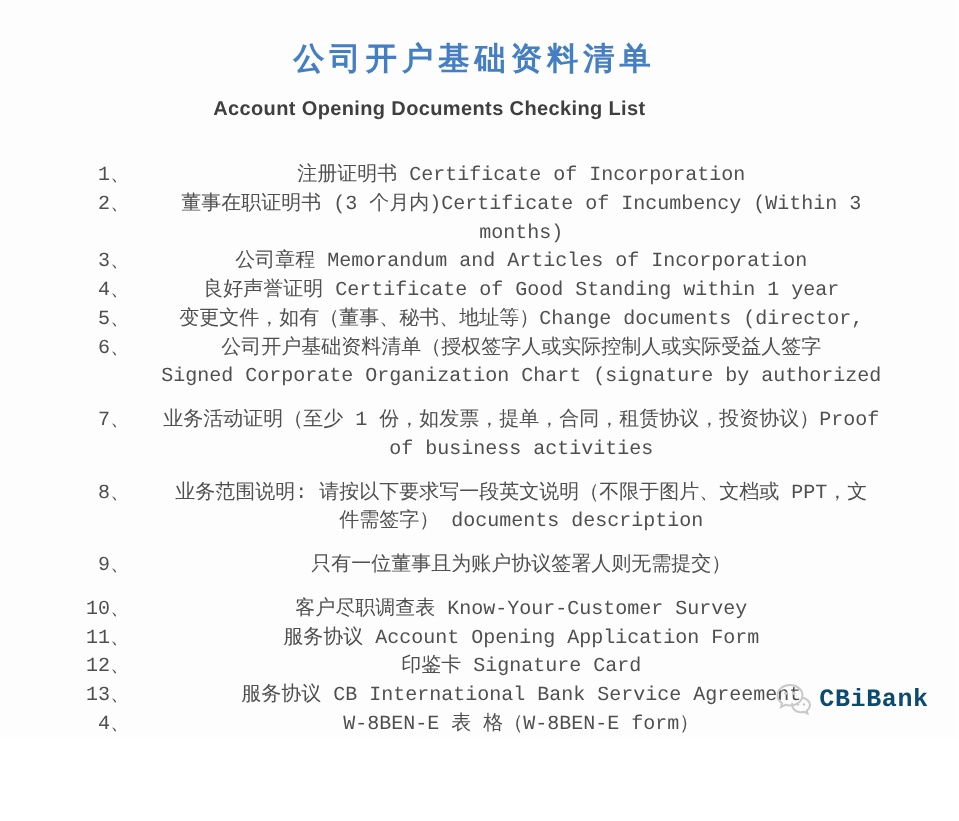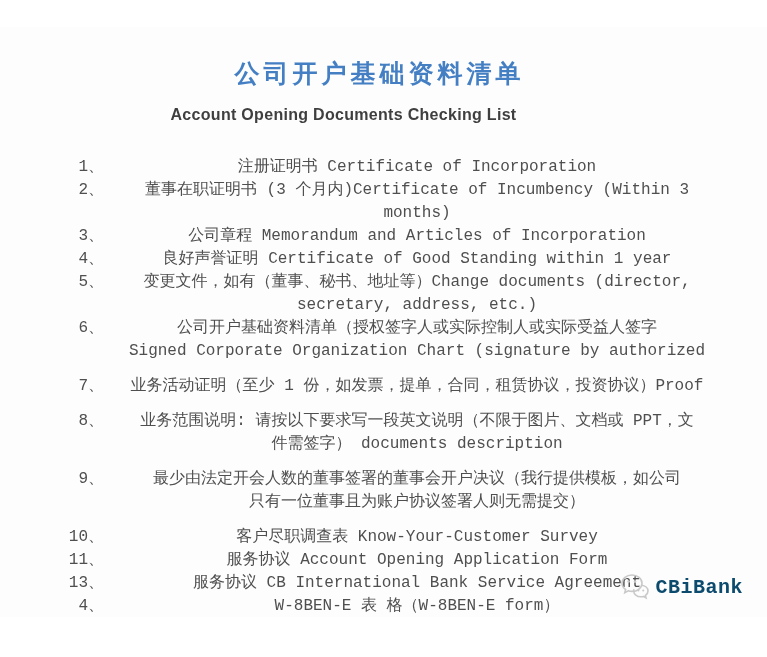--- a/index.html
+++ b/index.html
@@ -7,21 +7,20 @@
     padding: 0;
     background: #ffffff;
   }
   .page {
     position: relative;
     width: 767px;
     height: 590px;
     background: #fdfdfd;
     overflow: hidden;
     font-family: "Liberation Sans", sans-serif;
-    margin-top: 27px;
   }
   .title {
     margin-top: 30px;
     text-align: center;
     font-family: "Liberation Serif", "DejaVu Serif", serif;
     font-size: 25px;
     font-weight: bold;
     letter-spacing: 4px;
     color: #447fc4;
     position: relative;
@@ -123,60 +122,65 @@
       <div class="item">
         <div class="num">4、</div>
         <div class="lines">
           <div class="line">良好声誉证明 Certificate of Good Standing within 1 year</div>
         </div>
       </div>
       <div class="item">
         <div class="num">5、</div>
         <div class="lines">
           <div class="line">变更文件，如有（董事、秘书、地址等）Change documents (director,</div>
-          <div class="line">secretary, address, etc.)</div>
         </div>
       </div>
       <div class="item">
         <div class="num">6、</div>
         <div class="lines">
           <div class="line">公司开户基础资料清单（授权签字人或实际控制人或实际受益人签字</div>
           <div class="line">Signed Corporate Organization Chart (signature by authorized</div>
         </div>
       </div>
       <div class="item gap">
         <div class="num">7、</div>
         <div class="lines">
           <div class="line">业务活动证明（至少 1 份，如发票，提单，合同，租赁协议，投资协议）Proof</div>
+          <div class="line">of business activities</div>
         </div>
       </div>
       <div class="item gap">
         <div class="num">8、</div>
         <div class="lines">
           <div class="line">业务范围说明: 请按以下要求写一段英文说明（不限于图片、文档或 PPT，文</div>
           <div class="line">件需签字）  documents description</div>
         </div>
       </div>
       <div class="item gap">
         <div class="num">9、</div>
         <div class="lines">
-          <div class="line">最少由法定开会人数的董事签署的董事会开户决议（我行提供模板，如公司</div>
           <div class="line">只有一位董事且为账户协议签署人则无需提交）</div>
         </div>
       </div>
       <div class="item gap">
         <div class="num">10、</div>
         <div class="lines">
           <div class="line">客户尽职调查表 Know-Your-Customer Survey</div>
         </div>
       </div>
       <div class="item">
         <div class="num">11、</div>
         <div class="lines">
           <div class="line">服务协议 Account Opening Application Form</div>
+        </div>
+      </div>
+      <div class="item">
+        <div class="num">12、</div>
+        <div class="lines">
+          <div class="line">印鉴卡 Signature Card</div>
         </div>
       </div>
       <div class="item">
         <div class="num">13、</div>
         <div class="lines">
           <div class="line">服务协议 CB International Bank Service Agreement</div>
         </div>
       </div>
       <div class="item">
         <div class="num">4、</div>

